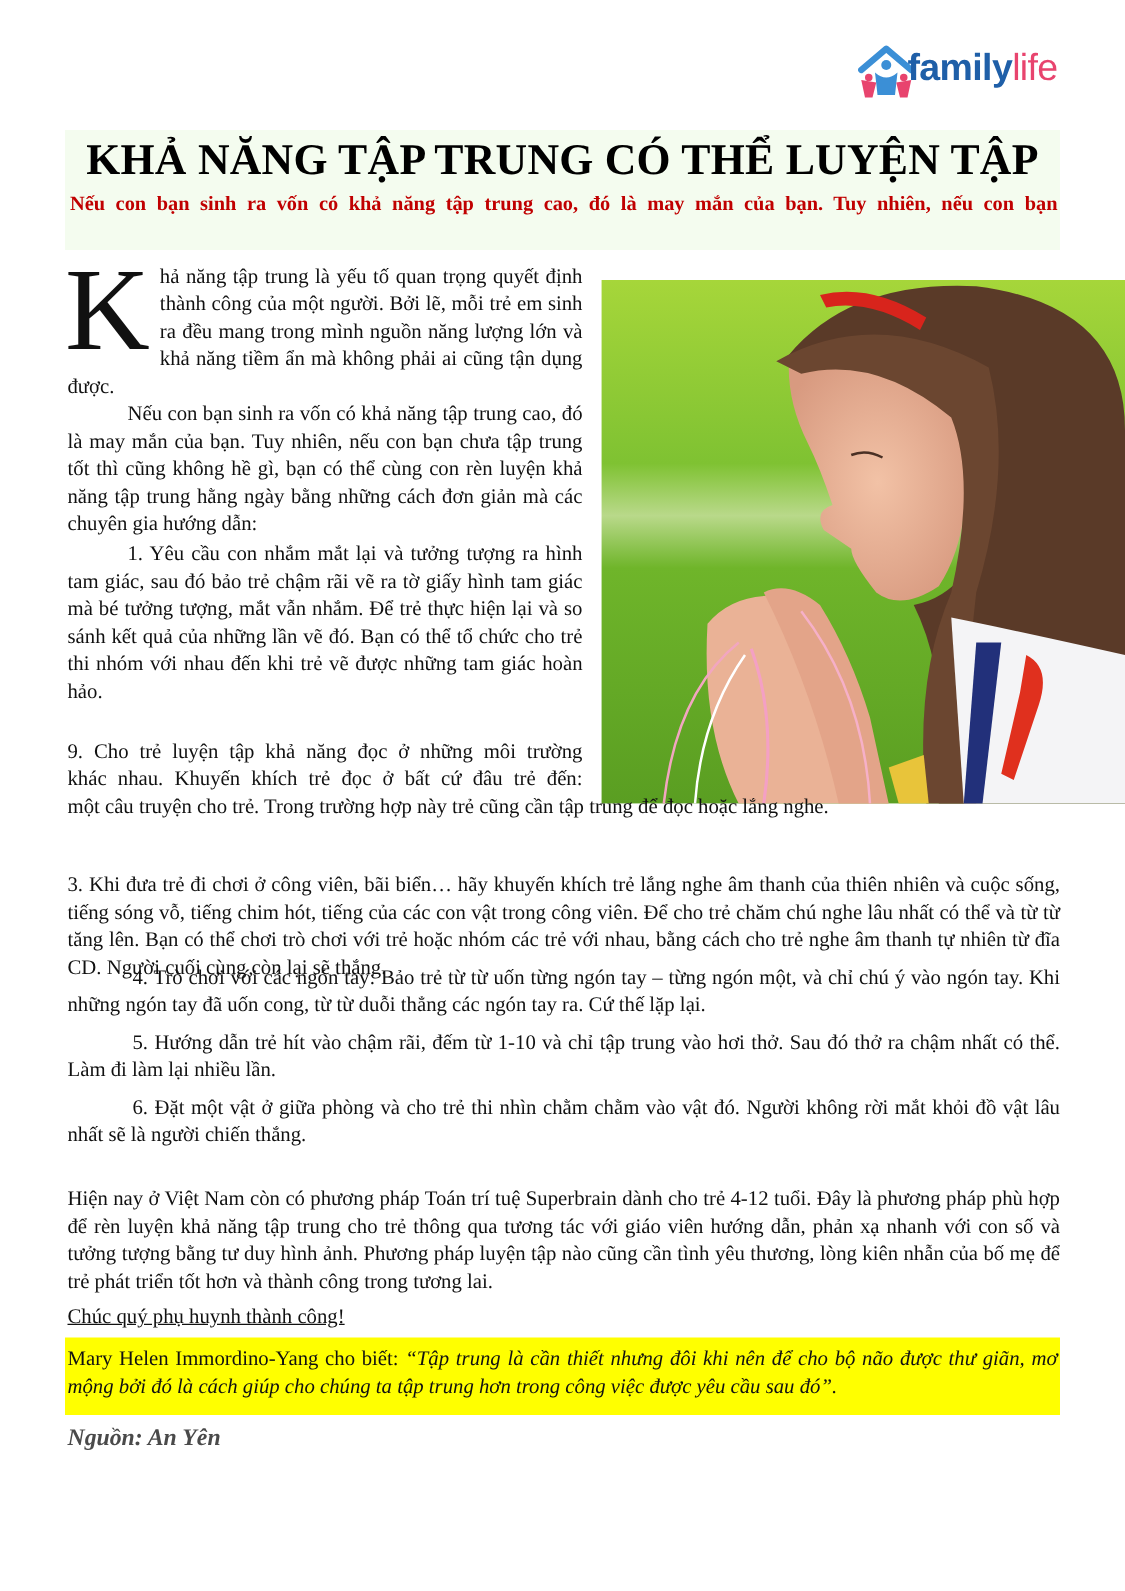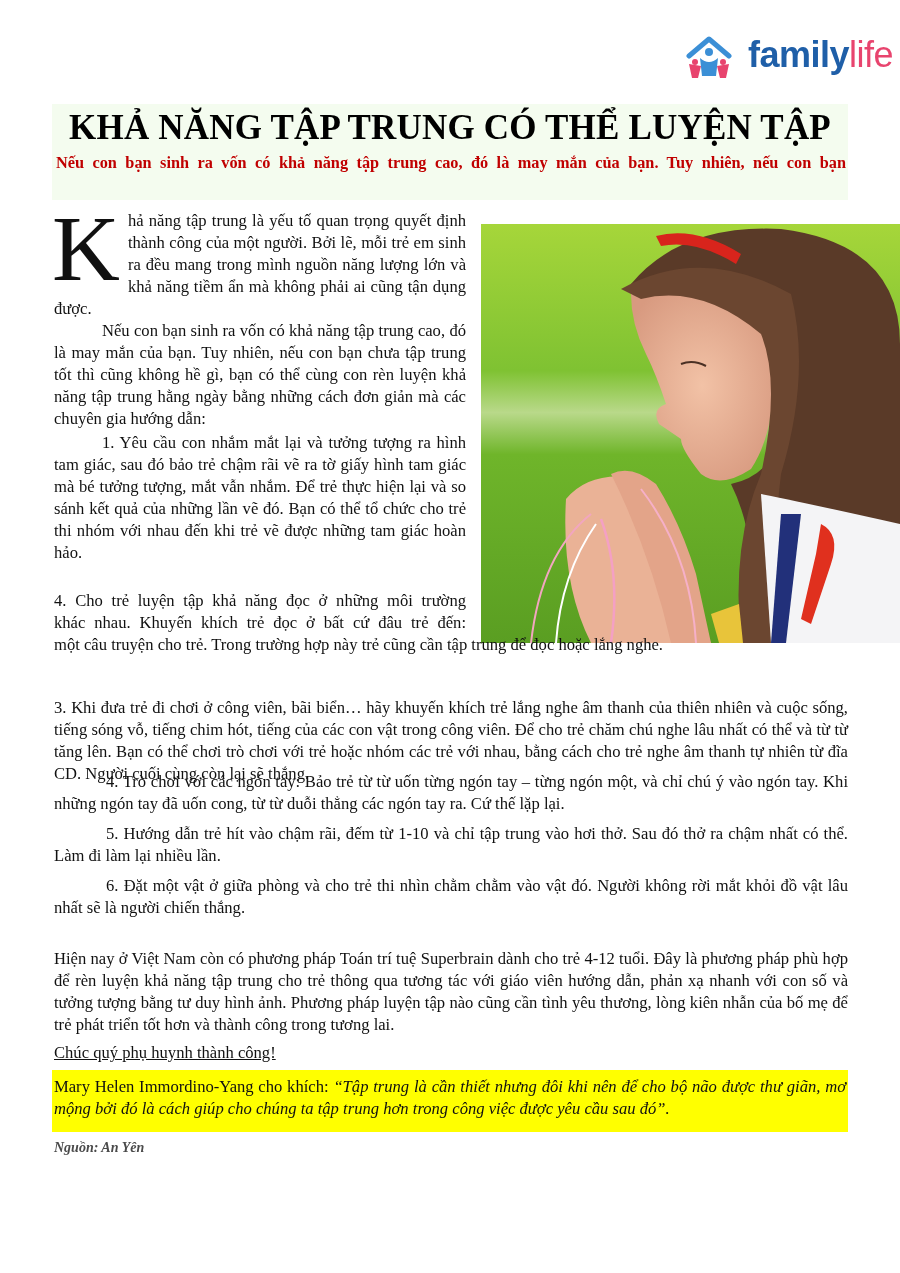--- a/index.html
+++ b/index.html
@@ -1,20 +1,20 @@
 <!DOCTYPE html>
 <html><head>
 <meta charset="utf-8">
 <style>
   html, body { margin: 0; padding: 0; background: #ffffff; }
   body { width: 900px; height: 1273px; position: relative; overflow: hidden;
          font-family: "Liberation Serif", "DejaVu Serif", serif; color: #111; }
   .logo { position: absolute; left: 686px; top: 36px; width: 176px; height: 44px; }
   .logo-text { position: absolute; left: 40px; top: 2px; font-family: "Liberation Sans", "DejaVu Sans", sans-serif;
-               font-size: 36px; letter-spacing: -0.5px; line-height: 34px; white-space: nowrap; margin-left: 22px; }
+               font-size: 30px; letter-spacing: -0.5px; line-height: 34px; white-space: nowrap; }
   .logo-text .fam { color: #1f5fa8; font-weight: bold; }
   .logo-text .life { color: #e8446e; font-weight: normal; }
   .logo svg { position: absolute; left: 0; top: 0; }
 
   .header-block { position: absolute; left: 52px; top: 104px; width: 796px; height: 96px; background: #f4fcef; }
   .title { position: absolute; left: 0; top: 4px; width: 796px; text-align: center; font-weight: bold;
            font-size: 35px; line-height: 40px; color: #000; letter-spacing: 0.2px; white-space: nowrap; }
   .subtitle { position: absolute; left: 4px; top: 48px; width: 790px; font-weight: bold; color: #c00000;
               font-size: 16.3px; line-height: 22px; text-align: justify; text-align-last: justify; }
   .subtitle span { display: block; text-align: justify; text-align-last: justify; }
@@ -37,21 +37,21 @@
   .item5 { top: 823px; text-indent: 52px; }
   .item6 { top: 875px; text-indent: 52px; }
   .closing { top: 948px; }
   .thanks { top: 1042px; text-decoration: underline; }
 
   .quote-box { position: absolute; left: 52px; top: 1070px; width: 796px; height: 62px; background: #ffff00; }
   .quote-text { position: absolute; left: 2px; top: 6px; width: 792px; font-size: 16.6px; line-height: 22px; text-align: justify; }
   .quote-text .author { font-style: normal; }
   .quote-text .q { font-style: italic; }
 
-  .source { position: absolute; left: 54px; top: 1140px; font-size: 14px; font-weight: bold; font-style: italic; color: #4a4a4a; }
+  .source { position: absolute; left: 54px; top: 1140px; font-size: 19px; font-weight: bold; font-style: italic; color: #4a4a4a; }
 </style>
 </head>
 <body>
 
 <div class="logo">
   <svg width="46" height="44" viewBox="0 0 46 44">
     <polyline points="3,20 23,3 43,20" fill="none" stroke="#3b8fd6" stroke-width="5" stroke-linejoin="round" stroke-linecap="round"></polyline>
     <circle cx="23" cy="16" r="4" fill="#3b8fd6"></circle>
     <path d="M14,22 Q23,30 32,22 L30,40 L16,40 Z" fill="#3b8fd6"></path>
     <circle cx="9" cy="26" r="3" fill="#e8446e"></circle>
@@ -116,32 +116,32 @@
     <path d="M110,290 Q60,330 50,419" stroke="#f2a6c0" stroke-width="2" fill="none"></path>
     <path d="M115,300 Q80,350 75,419" stroke="#ffffff" stroke-width="2" fill="none"></path>
     <path d="M120,295 Q140,350 130,419" stroke="#f4a0c4" stroke-width="2.5" fill="none"></path>
     <path d="M160,265 Q210,330 215,419" stroke="#f6b0c8" stroke-width="2" fill="none"></path>
 
     <path d="M230,390 L258,380 L262,419 L238,419 Z" fill="#e8c43a"></path>
   </svg>
 </div>
 
 <div class="full item2 body-text">
-  <span class="line narrow">4. Cho trẻ luyện tập khả năng đọc ở những môi trường</span>
+  <span class="line narrow">9. Cho trẻ luyện tập khả năng đọc ở những môi trường</span>
   <span class="line narrow">khác nhau. Khuyến khích trẻ đọc ở bất cứ đâu trẻ đến:</span>
   <span class="line">một câu truyện cho trẻ. Trong trường hợp này trẻ cũng cần tập trung để đọc hoặc lắng nghe.</span>
 </div>
 
 <div class="full item3 body-text">3. Khi đưa trẻ đi chơi ở công viên, bãi biển… hãy khuyến khích trẻ lắng nghe âm thanh của thiên nhiên và cuộc sống, tiếng sóng vỗ, tiếng chim hót, tiếng của các con vật trong công viên. Để cho trẻ chăm chú nghe lâu nhất có thể và từ từ tăng lên. Bạn có thể chơi trò chơi với trẻ hoặc nhóm các trẻ với nhau, bằng cách cho trẻ nghe âm thanh tự nhiên từ đĩa CD. Người cuối cùng còn lại sẽ thắng.</div>
 <div class="full item4 body-text">4. Trò chơi với các ngón tay: Bảo trẻ từ từ uốn từng ngón tay – từng ngón một, và chỉ chú ý vào ngón tay. Khi những ngón tay đã uốn cong, từ từ duỗi thẳng các ngón tay ra. Cứ thế lặp lại.</div>
 <div class="full item5 body-text">5. Hướng dẫn trẻ hít vào chậm rãi, đếm từ 1-10 và chỉ tập trung vào hơi thở. Sau đó thở ra chậm nhất có thể. Làm đi làm lại nhiều lần.</div>
 <div class="full item6 body-text">6. Đặt một vật ở giữa phòng và cho trẻ thi nhìn chằm chằm vào vật đó. Người không rời mắt khỏi đồ vật lâu nhất sẽ là người chiến thắng.</div>
 
 <div class="full closing body-text">Hiện nay ở Việt Nam còn có phương pháp Toán trí tuệ Superbrain dành cho trẻ 4-12 tuổi. Đây là phương pháp phù hợp để rèn luyện khả năng tập trung cho trẻ thông qua tương tác với giáo viên hướng dẫn, phản xạ nhanh với con số và tưởng tượng bằng tư duy hình ảnh. Phương pháp luyện tập nào cũng cần tình yêu thương, lòng kiên nhẫn của bố mẹ để trẻ phát triển tốt hơn và thành công trong tương lai.</div>
 <div class="full thanks body-text">Chúc quý phụ huynh thành công!</div>
 
 <div class="quote-box">
   <div class="quote-text">
-    <span class="author">Mary Helen Immordino-Yang cho khích: </span><span class="q">“Tập trung là cần thiết nhưng đôi khi nên để cho bộ não được thư giãn, mơ mộng bởi đó là cách giúp cho chúng ta tập trung hơn trong công việc được yêu cầu sau đó”.</span>
+    <span class="author">Mary Helen Immordino-Yang cho biết: </span><span class="q">“Tập trung là cần thiết nhưng đôi khi nên để cho bộ não được thư giãn, mơ mộng bởi đó là cách giúp cho chúng ta tập trung hơn trong công việc được yêu cầu sau đó”.</span>
   </div>
 </div>
 
 <div class="source">Nguồn: An Yên</div>
 
 </body></html>

